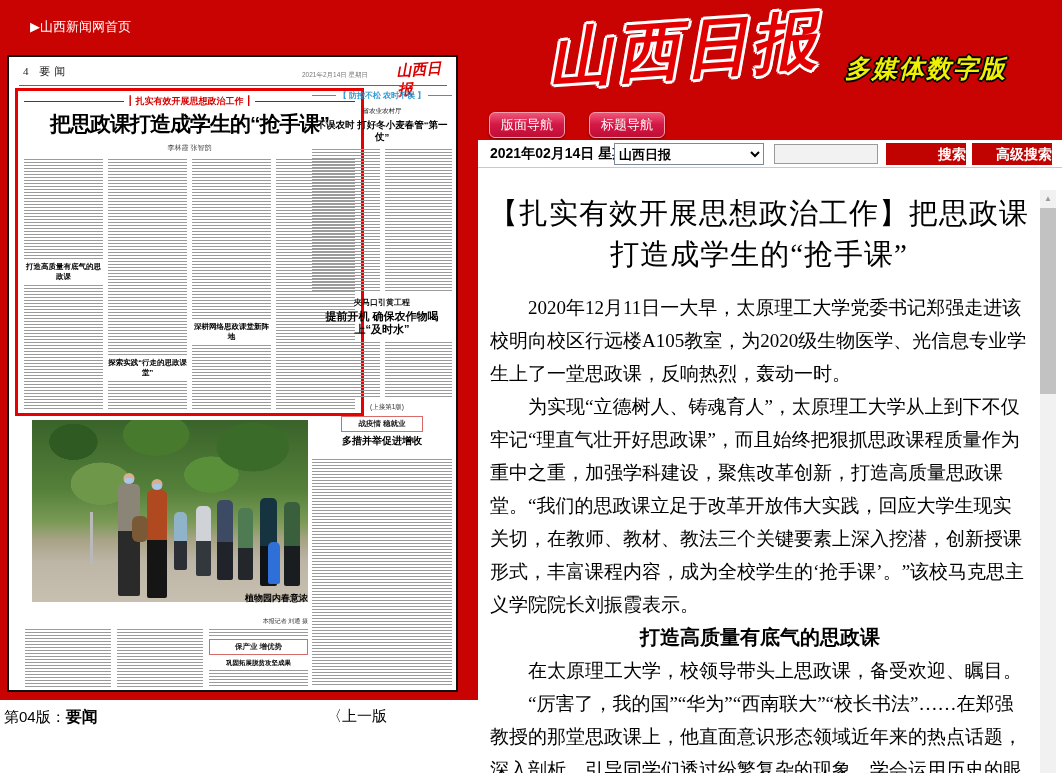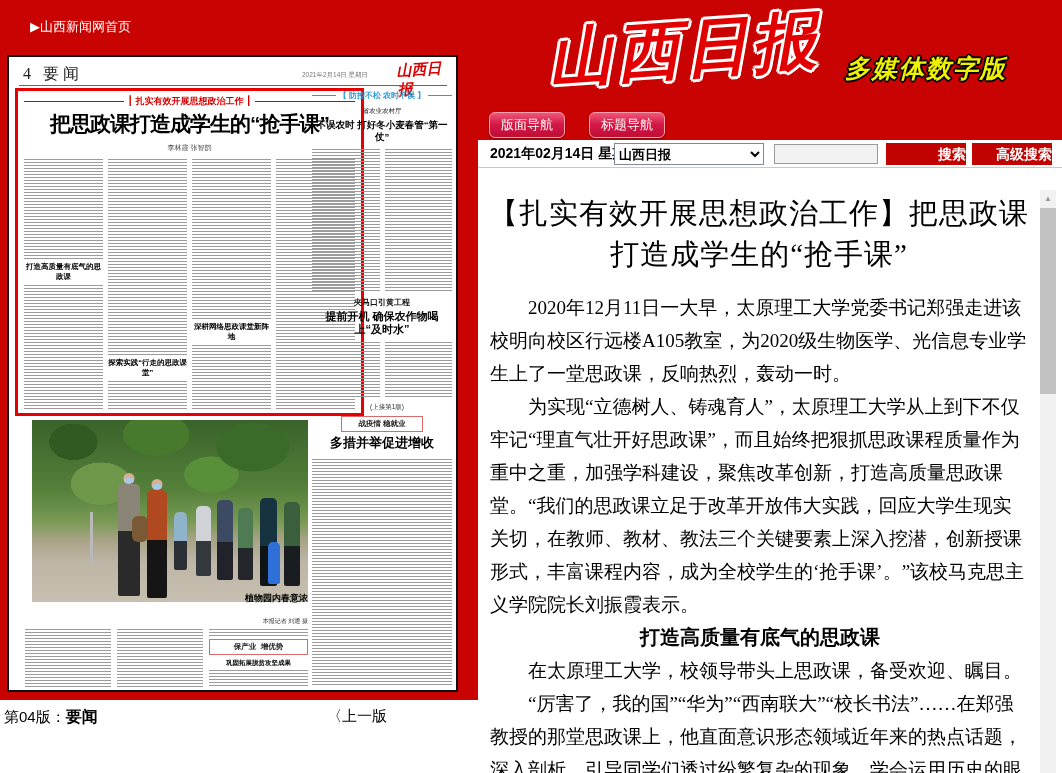--- a/index.html
+++ b/index.html
@@ -62,21 +62,21 @@
   .sb-up { position:absolute; left:0; top:0; width:16px; height:17px; background:#f1f1f1; color:#9a9a9a; font-size:8px; text-align:center; line-height:17px; cursor:pointer; }
   .sb-thumb { position:absolute; left:0; top:18px; width:16px; height:186px; background:#c2c2c2; cursor:pointer; }
 
   
   .footer-pageinfo { position:absolute; left:4px; top:707px; font-size:15px; color:#000; }
   .footer-pageinfo b { font-size:16px; }
   .footer-prev { position:absolute; left:327px; top:707px; font-size:15px; color:#000; cursor:pointer; }
 
   
   .np { position:absolute; left:7px; top:55px; width:451px; height:637px; background:#ffffff; border:2px solid #101010; font-family:"Liberation Sans","DejaVu Sans",sans-serif; }
-  .np-h4 { position:absolute; left:14px; top:7px; font-size:16px; color:#222; font-family:"Liberation Serif","DejaVu Serif",serif; letter-spacing:4px; }
+  .np-h4 { position:absolute; left:14px; top:7px; font-size:11px; color:#222; font-family:"Liberation Serif","DejaVu Serif",serif; letter-spacing:4px; }
   .np-date { position:absolute; left:293px; top:14px; font-size:6.5px; color:#777; }
   .np-masthead { position:absolute; left:388px; top:3px; font-size:15px; font-weight:bold; font-style:italic; color:#d80000;
     text-shadow:-1px 0 #fff,1px 0 #fff,0 -1px #fff,0 1px #fff; transform:rotate(-4deg); }
   .np-rule { position:absolute; left:10px; top:28px; width:428px; border-top:1px solid #666; }
 
   .tx { background:repeating-linear-gradient(#9b9b9b 0 1px, transparent 1px 3px); }
 
   
   .np-main { position:absolute; left:6px; top:31px; width:349px; height:328px; border:3px solid #e80000; background:#fff; padding:4px 6px; }
   .np-kicker { display:flex; align-items:center; gap:4px; }
@@ -94,21 +94,21 @@
   .np-bluek .kl { flex:1; border-top:1px solid #2f9ad3; }
   .np-bluek .kt { color:#2f9ad3; font-size:8px; font-weight:bold; white-space:nowrap; }
   .np-src { margin-top:6px; text-align:center; font-size:6.5px; color:#222; }
   .np-rh1 { margin-top:3px; text-align:center; font-size:9.5px; font-weight:bold; color:#000; line-height:1.3; }
   .np-2col { display:flex; gap:5px; margin-top:5px; }
   .np-2col .tx { flex:1; }
   .np-k2 { margin-top:6px; text-align:center; font-size:8px; font-weight:bold; color:#111; }
   .np-rh2 { margin-top:2px; text-align:center; font-size:11px; font-weight:bold; color:#000; line-height:1.25; }
   .np-cont { margin:5px 0 0 58px; font-size:6.5px; color:#333; }
   .np-redbox { margin:4px auto 0 auto; width:82px; border:1px solid #d96a6a; text-align:center; font-size:7.5px; font-weight:bold; color:#222; padding:2px 0; }
-  .np-redbox-sub { margin-top:2px; text-align:center; font-size:13px; font-weight:bold; color:#000; }
+  .np-redbox-sub { margin-top:2px; text-align:center; font-size:10px; font-weight:bold; color:#000; }
 
   
   .np-photo { position:absolute; left:23px; top:363px; width:276px; height:182px; overflow:hidden;
     background:
       radial-gradient(40px 30px at 15% 12%, #2f5b22 0 60%, transparent 61%),
       radial-gradient(55px 35px at 45% 8%,  #477a2c 0 60%, transparent 61%),
       radial-gradient(60px 40px at 80% 15%, #3a6b28 0 60%, transparent 61%),
       radial-gradient(45px 30px at 65% 30%, #5a8f3a 0 60%, transparent 61%),
       radial-gradient(50px 35px at 25% 35%, #6f974a 0 60%, transparent 61%),
       linear-gradient(180deg,#39632a 0%,#54803a 38%,#7a9a55 56%,#a8a386 66%,#bdb5a6 78%,#c7bfb0 100%);
@@ -118,21 +118,21 @@
   .fig .mask { position:absolute; left:50%; transform:translateX(-50%); top:-6px; width:9px; height:5px; background:#a9c7e8; border-radius:2px; }
   .np-post { position:absolute; width:3px; background:#b9b9b9; }
 
   
   .np-caption { position:absolute; left:16px; top:535px; width:283px; display:flex; align-items:flex-end; gap:6px;flex-direction:column; }
   .np-caption .ct { font-size:9px; font-weight:bold; color:#000; white-space:nowrap; }
   .np-caption .tx { flex:1; height:12px; }
   .np-caption .cc { font-size:6px; color:#333; white-space:nowrap; }
   .np-bottom { position:absolute; left:16px; top:572px; width:283px; height:58px; display:flex; gap:6px; }
   .np-bottom .bc { flex:1; }
-  .np-bottom .bc4 { flex:1.15; display:flex; flex-direction:column; gap:2px;font-family:Liberation Mono, monospace; }
+  .np-bottom .bc4 { flex:1.15; display:flex; flex-direction:column; gap:2px; }
   .np-bottom .np-redbox { width:100%; margin:0; }
   .np-rtail { position:absolute; left:303px; top:402px; width:140px; height:228px; }
 </style>
 </head>
 <body>
 
 <div class="red-left"></div>
 <div class="red-top"></div>
 
 <div class="home-link"><span class="tri"></span><span>▶山西新闻网首页</span></div>

